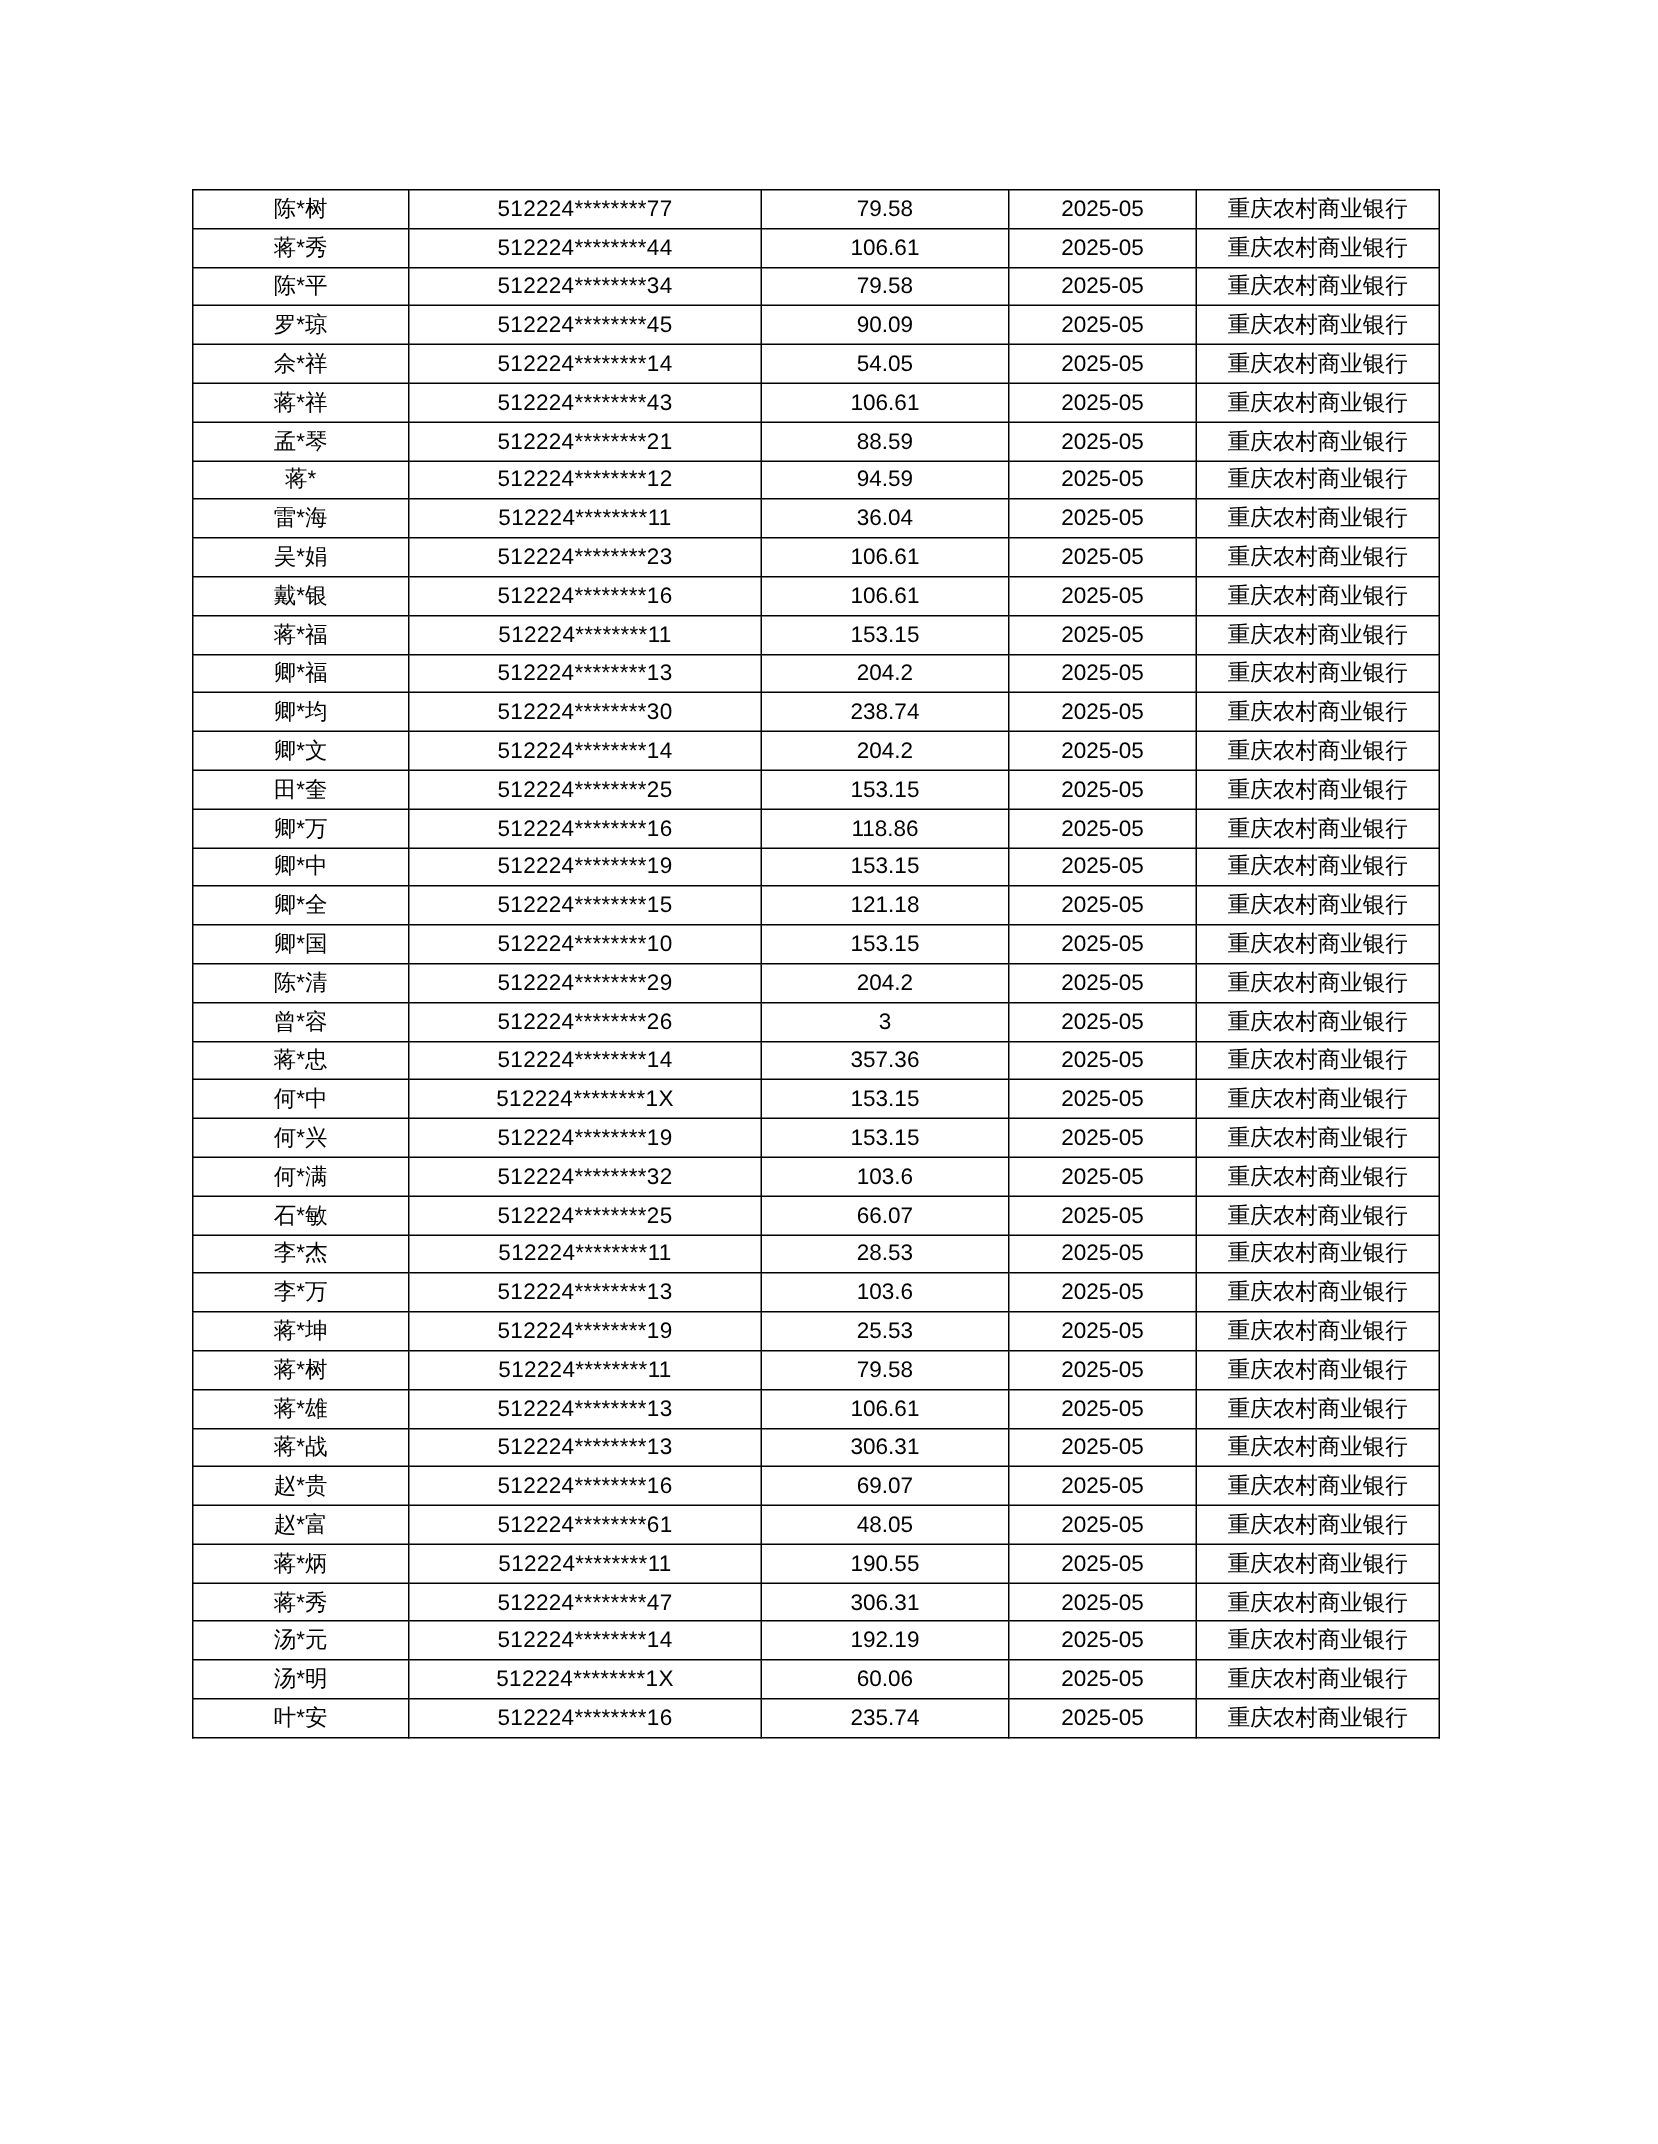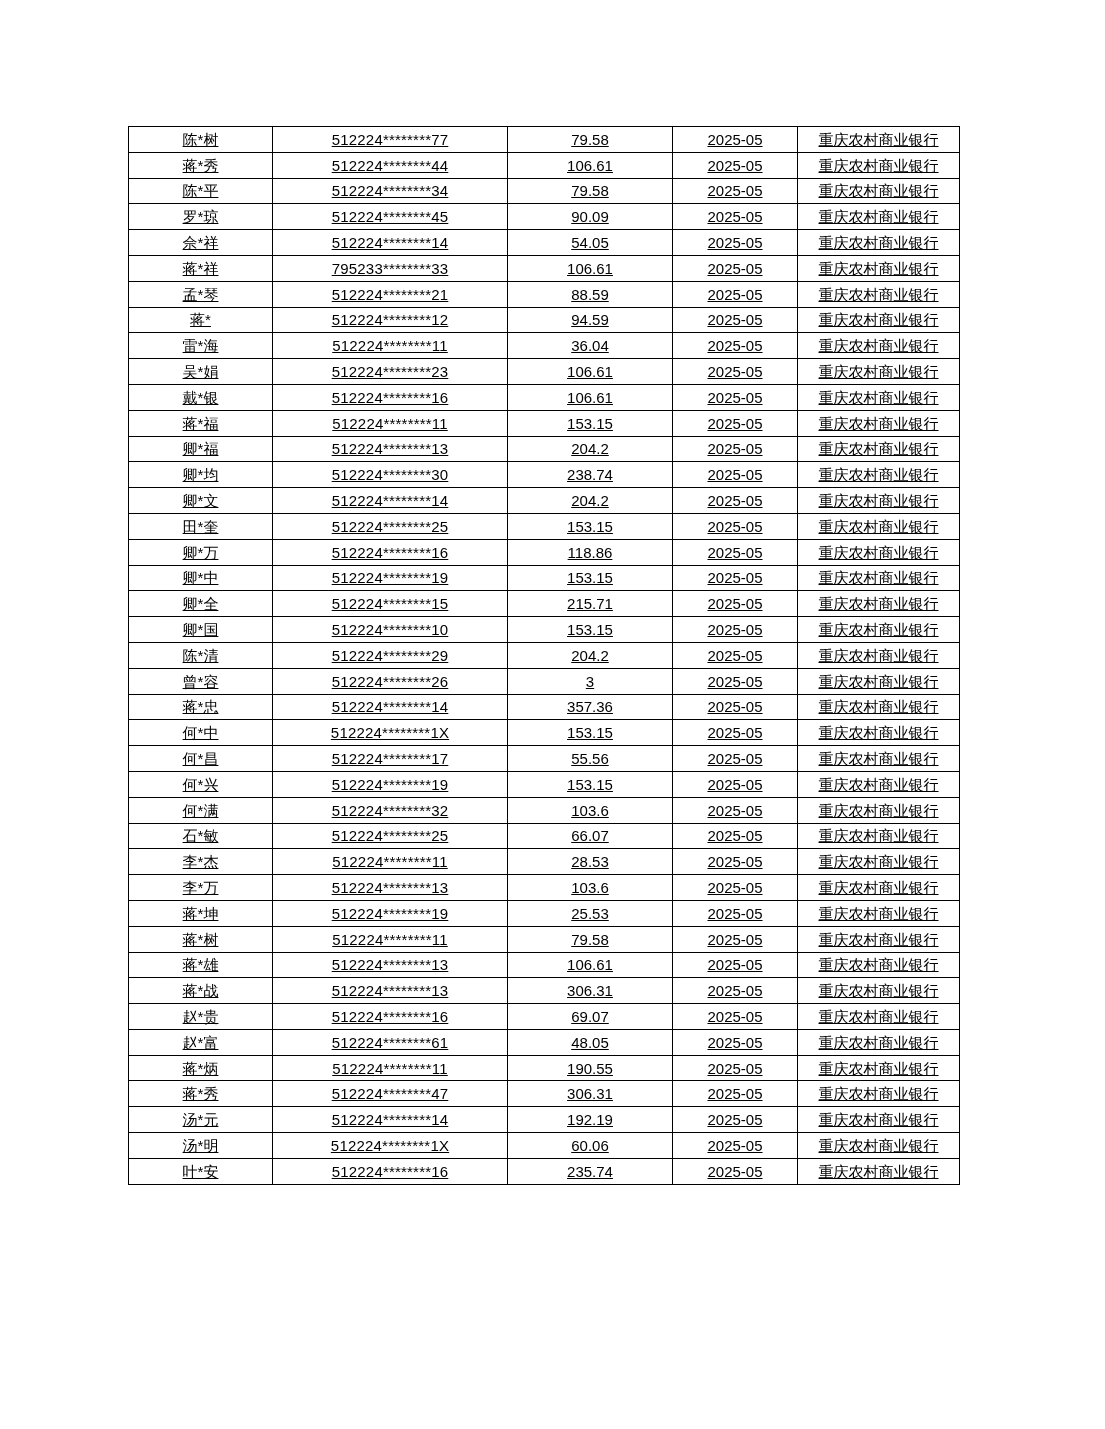--- a/index.html
+++ b/index.html
@@ -22,21 +22,20 @@
     background: #ffffff;
   }
   table.data-table {
     position: absolute;
     left: 128px;
     top: 126px;
     width: 831px;
     border-collapse: collapse;
     table-layout: fixed;
     font-size: 15px;
-    text-decoration: underline;
   }
   table.data-table td {
     border: 1.5px solid #000000;
     height: 24.8px;
     padding: 0 2px;
     text-align: center;
     vertical-align: middle;
     white-space: nowrap;
     overflow: hidden;
     line-height: 1;
@@ -91,21 +90,21 @@
         </tr>
         <tr>
           <td class="cell-name">佘*祥</td>
           <td class="cell-id">512224********14</td>
           <td class="cell-amount">54.05</td>
           <td class="cell-month">2025-05</td>
           <td class="cell-bank">重庆农村商业银行</td>
         </tr>
         <tr>
           <td class="cell-name">蒋*祥</td>
-          <td class="cell-id">795233********33</td>
+          <td class="cell-id">512224********43</td>
           <td class="cell-amount">106.61</td>
           <td class="cell-month">2025-05</td>
           <td class="cell-bank">重庆农村商业银行</td>
         </tr>
         <tr>
           <td class="cell-name">孟*琴</td>
           <td class="cell-id">512224********21</td>
           <td class="cell-amount">88.59</td>
           <td class="cell-month">2025-05</td>
           <td class="cell-bank">重庆农村商业银行</td>
@@ -183,21 +182,21 @@
         <tr>
           <td class="cell-name">卿*中</td>
           <td class="cell-id">512224********19</td>
           <td class="cell-amount">153.15</td>
           <td class="cell-month">2025-05</td>
           <td class="cell-bank">重庆农村商业银行</td>
         </tr>
         <tr>
           <td class="cell-name">卿*全</td>
           <td class="cell-id">512224********15</td>
-          <td class="cell-amount">215.71</td>
+          <td class="cell-amount">121.18</td>
           <td class="cell-month">2025-05</td>
           <td class="cell-bank">重庆农村商业银行</td>
         </tr>
         <tr>
           <td class="cell-name">卿*国</td>
           <td class="cell-id">512224********10</td>
           <td class="cell-amount">153.15</td>
           <td class="cell-month">2025-05</td>
           <td class="cell-bank">重庆农村商业银行</td>
         </tr>
@@ -219,27 +218,20 @@
           <td class="cell-name">蒋*忠</td>
           <td class="cell-id">512224********14</td>
           <td class="cell-amount">357.36</td>
           <td class="cell-month">2025-05</td>
           <td class="cell-bank">重庆农村商业银行</td>
         </tr>
         <tr>
           <td class="cell-name">何*中</td>
           <td class="cell-id">512224********1X</td>
           <td class="cell-amount">153.15</td>
-          <td class="cell-month">2025-05</td>
-          <td class="cell-bank">重庆农村商业银行</td>
-        </tr>
-        <tr>
-          <td class="cell-name">何*昌</td>
-          <td class="cell-id">512224********17</td>
-          <td class="cell-amount">55.56</td>
           <td class="cell-month">2025-05</td>
           <td class="cell-bank">重庆农村商业银行</td>
         </tr>
         <tr>
           <td class="cell-name">何*兴</td>
           <td class="cell-id">512224********19</td>
           <td class="cell-amount">153.15</td>
           <td class="cell-month">2025-05</td>
           <td class="cell-bank">重庆农村商业银行</td>
         </tr>

